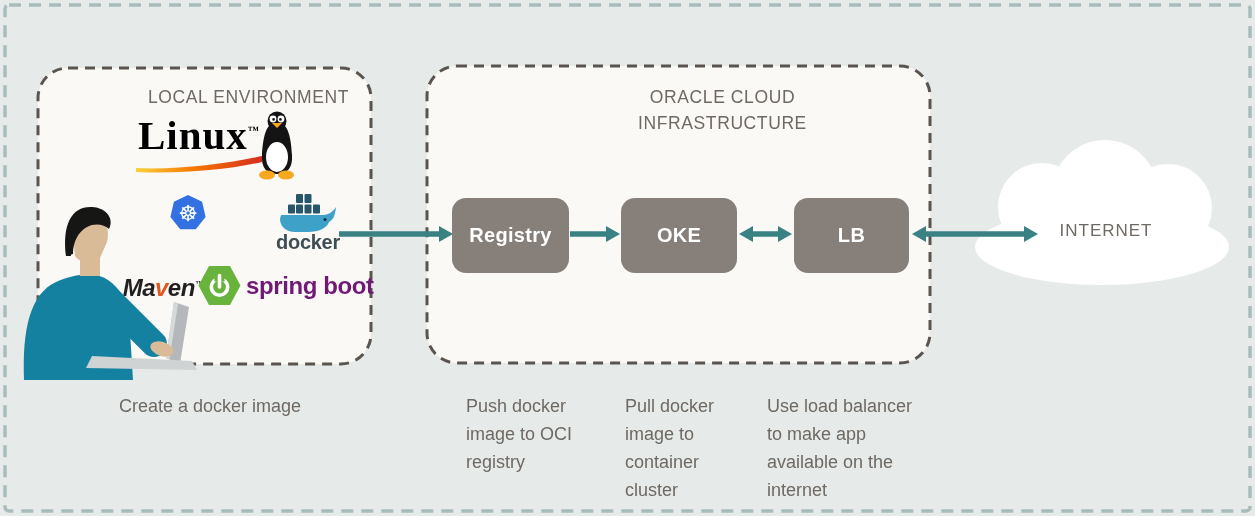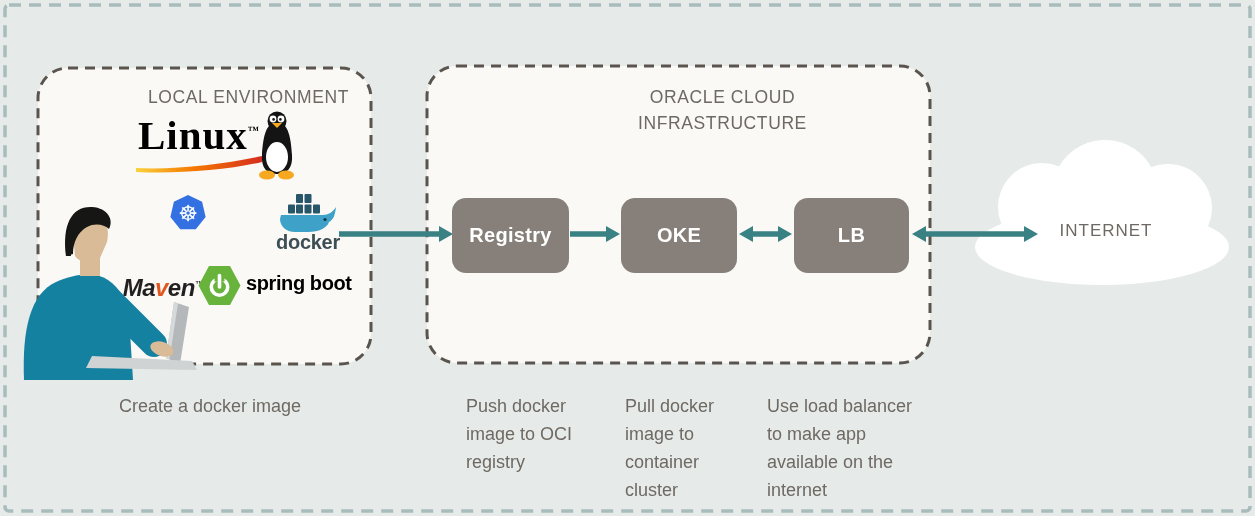--- a/index.html
+++ b/index.html
@@ -53,22 +53,22 @@
     position:absolute;left:273px;top:231px;width:70px;text-align:center;
     font-size:20px;font-weight:700;color:#3d4e55;letter-spacing:-.3px;
   }
   .maven-word{
     position:absolute;left:118px;top:274px;width:90px;text-align:center;
     font-size:24px;font-weight:700;font-style:italic;color:#231f20;letter-spacing:-.5px;
   }
   .maven-word .v{color:#e2571f;}
   .maven-word sup{font-size:9px;}
   .spring-label{
-    position:absolute;left:246px;top:272px;font-size:20px;font-weight:700;
-    color:#000000;letter-spacing:-.4px;
+    position:absolute;left:246px;top:272px;font-size:24px;font-weight:700;
+    color:#701a75;letter-spacing:-.4px;
   }
 </style>
 </head>
 <body>
 
 <div id="canvas">
 
   <svg class="abs" style="left:0;top:0" width="1255" height="516" viewBox="0 0 1255 516">
     <defs>
       <linearGradient id="swooshGrad" x1="0" y1="0" x2="1" y2="0">

